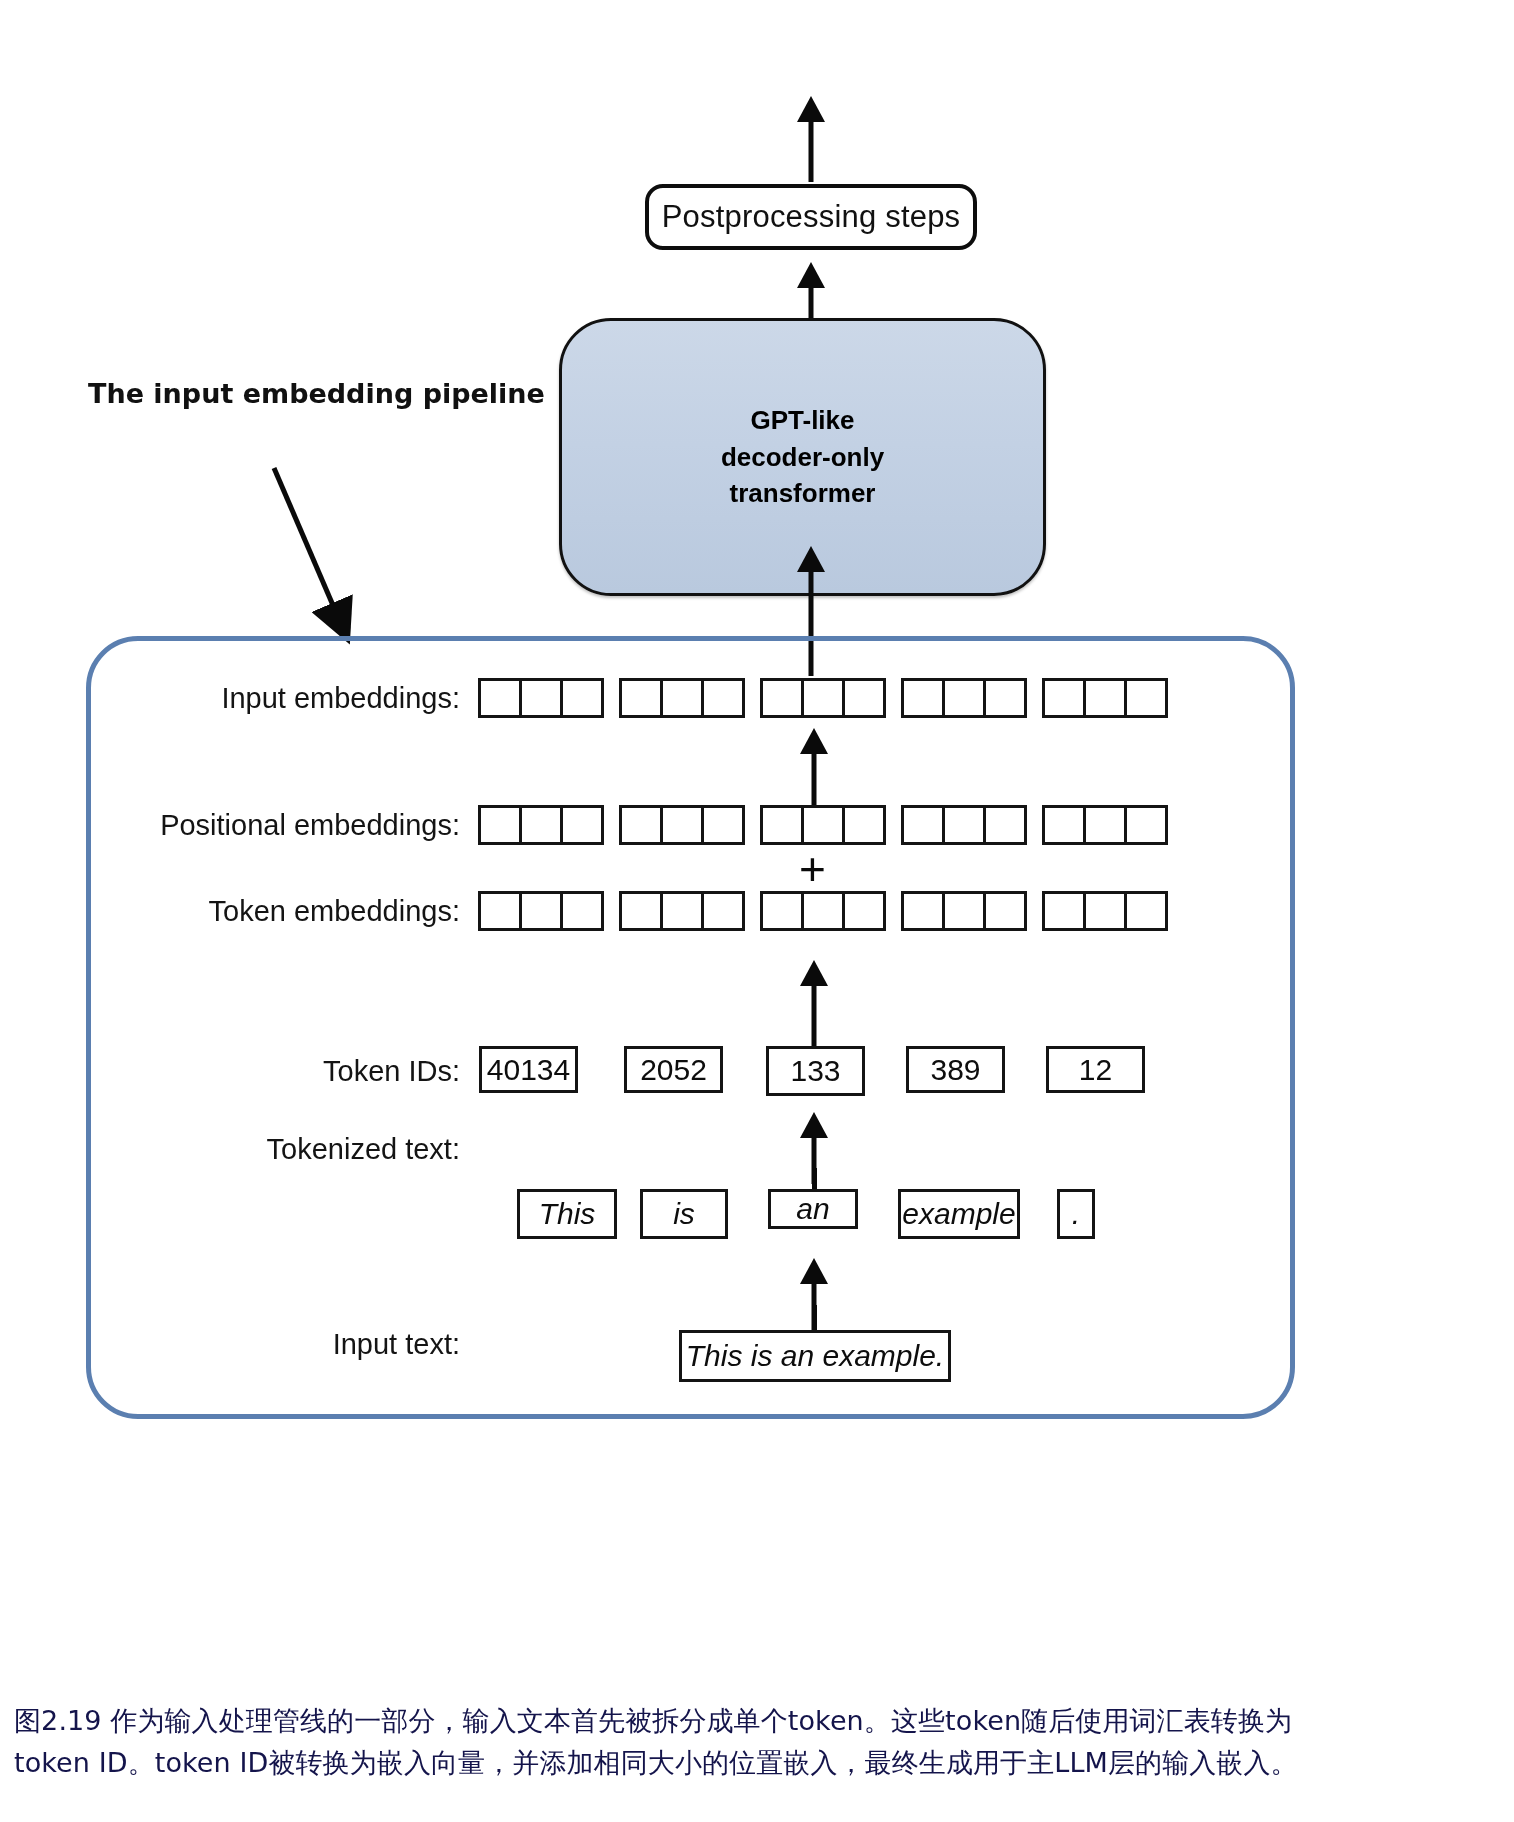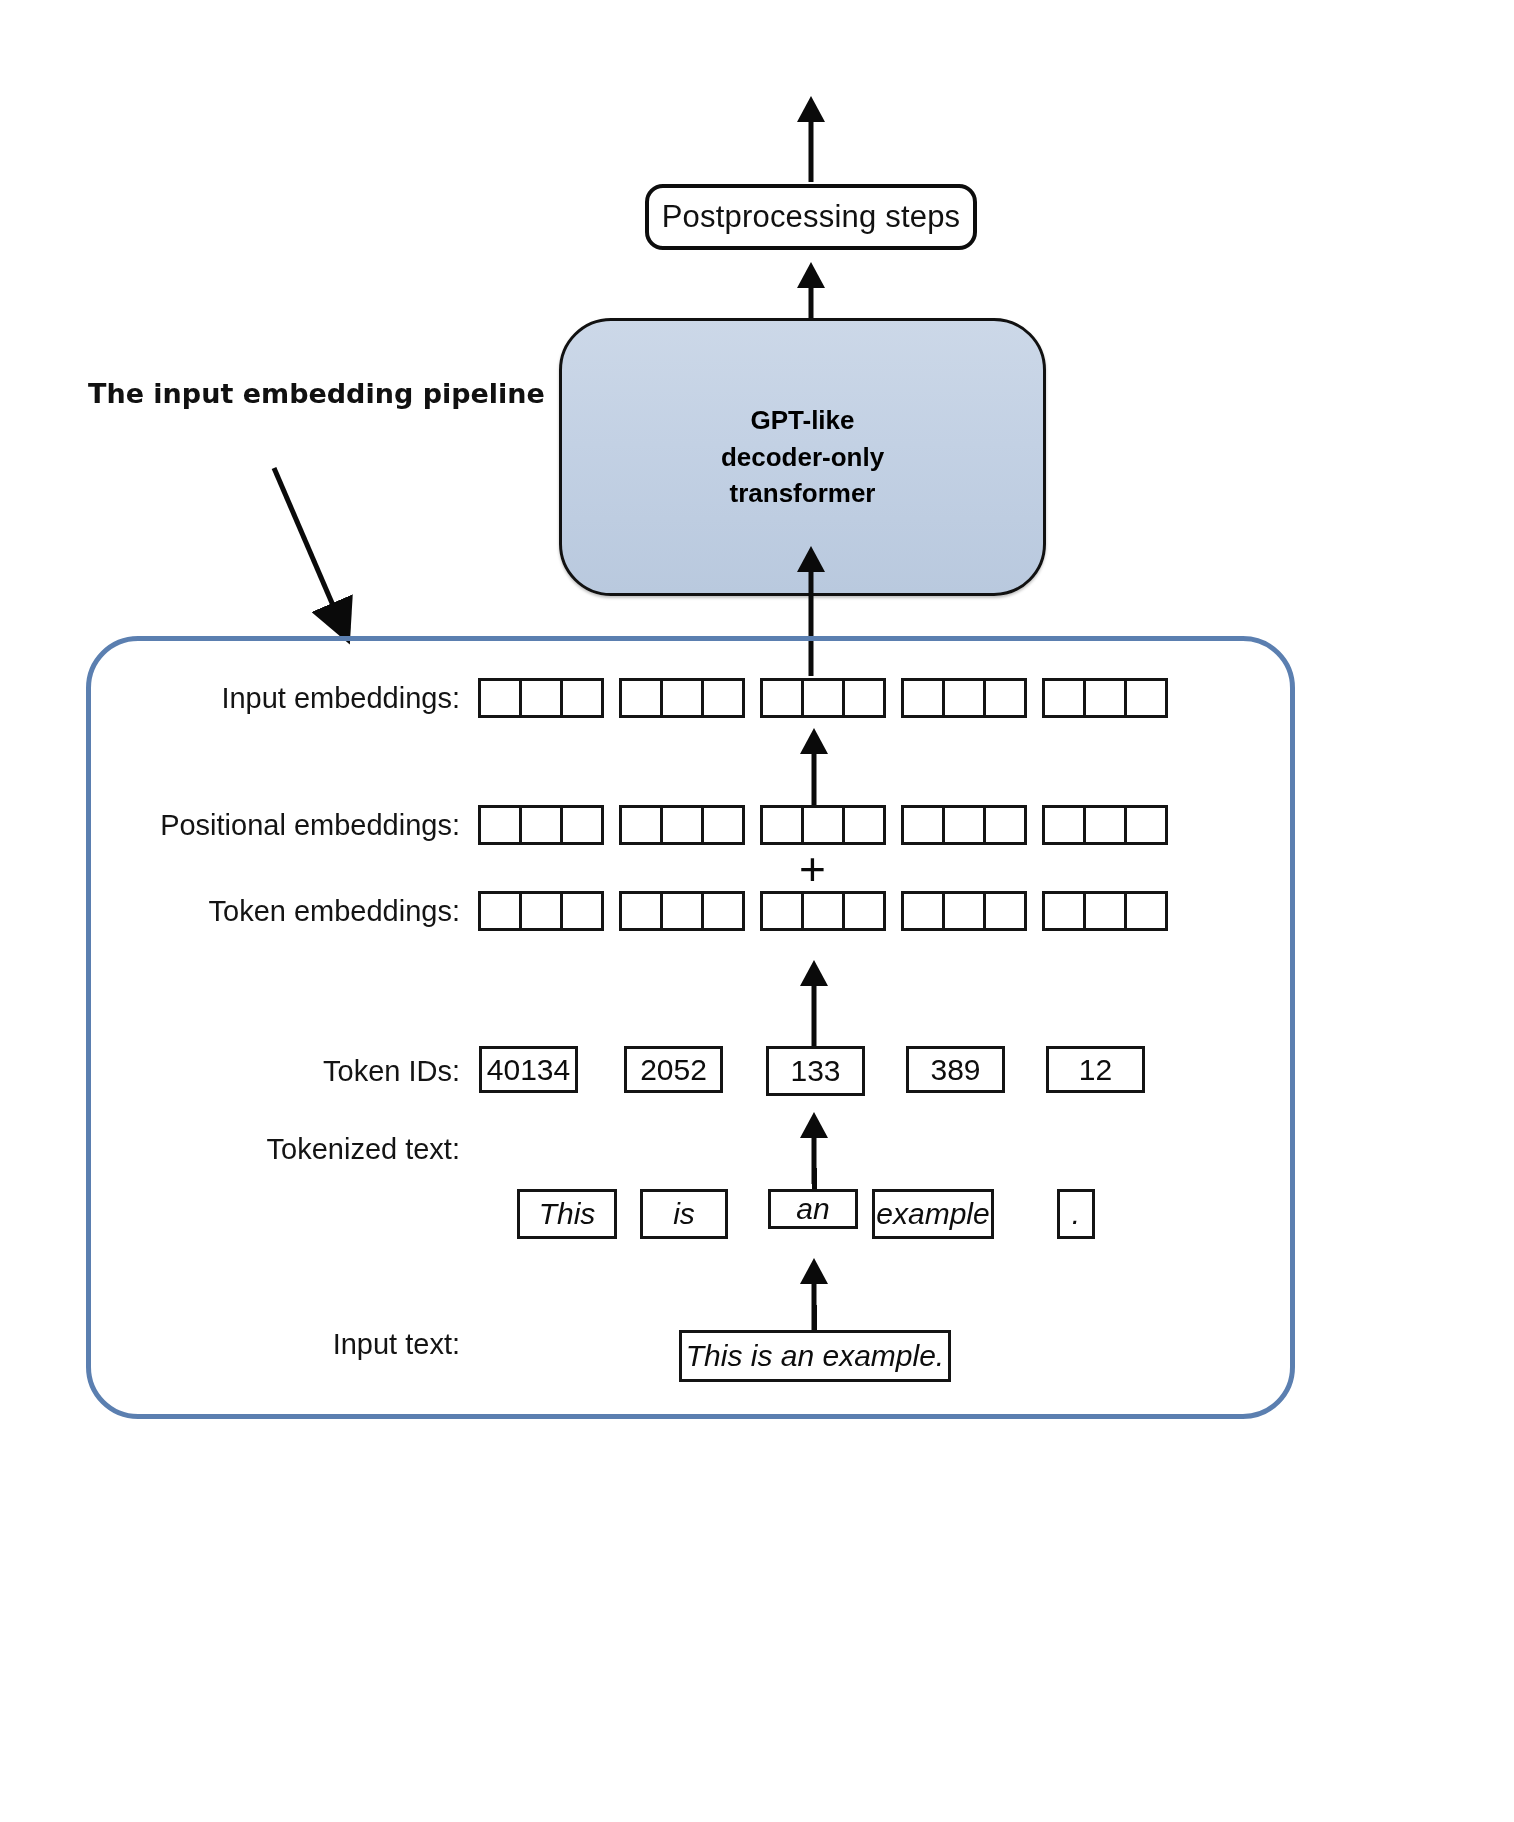--- a/index.html
+++ b/index.html
@@ -349,21 +349,21 @@
 
   <div class="tokbox italic" style="left:517px; top:1189px; width:100px; height:50px;">
     <span>This</span>
   </div>
   <div class="tokbox italic" style="left:640px; top:1189px; width:88px; height:50px;">
     <span>is</span>
   </div>
   <div class="tokbox italic" style="left:768px; top:1189px; width:90px; height:40px;">
     <span>an</span>
   </div>
-  <div class="tokbox italic" style="left:872px; top:1189px; width:122px; height:50px;">
+  <div class="tokbox italic" style="left:898px; top:1189px; width:122px; height:50px;">
     <span>example</span>
   </div>
   <div class="tokbox italic" style="left:1057px; top:1189px; width:38px; height:50px;">
     <span>.</span>
   </div>
 
   <div class="varrow" style="left:814px; top:1258px; height:72px;">
     <div class="head"></div>
     <div class="shaft" style="top:22px; height:50px;"></div>
   </div>
@@ -371,14 +371,18 @@
   <div class="vline" style="left:812px; top:1305px; height:30px;"></div>
 
   <div class="row-label" style="left:180px; top:1328px; width:280px;">
     <span>Input text:</span>
   </div>
 
   <div class="tokbox italic" style="left:679px; top:1330px; width:272px; height:52px;">
     <span>This is an example.</span>
   </div>
 
+  <div class="caption" style="left:14px; top:1700px; width:1490px;">
+    <div class="line">图2.19 作为输入处理管线的一部分，输入文本首先被拆分成单个token。这些token随后使用词汇表转换为</div>
+    <div class="line">token ID。token ID被转换为嵌入向量，并添加相同大小的位置嵌入，最终生成用于主LLM层的输入嵌入。</div>
+  </div>
 
 </div>
 
 </body></html>

